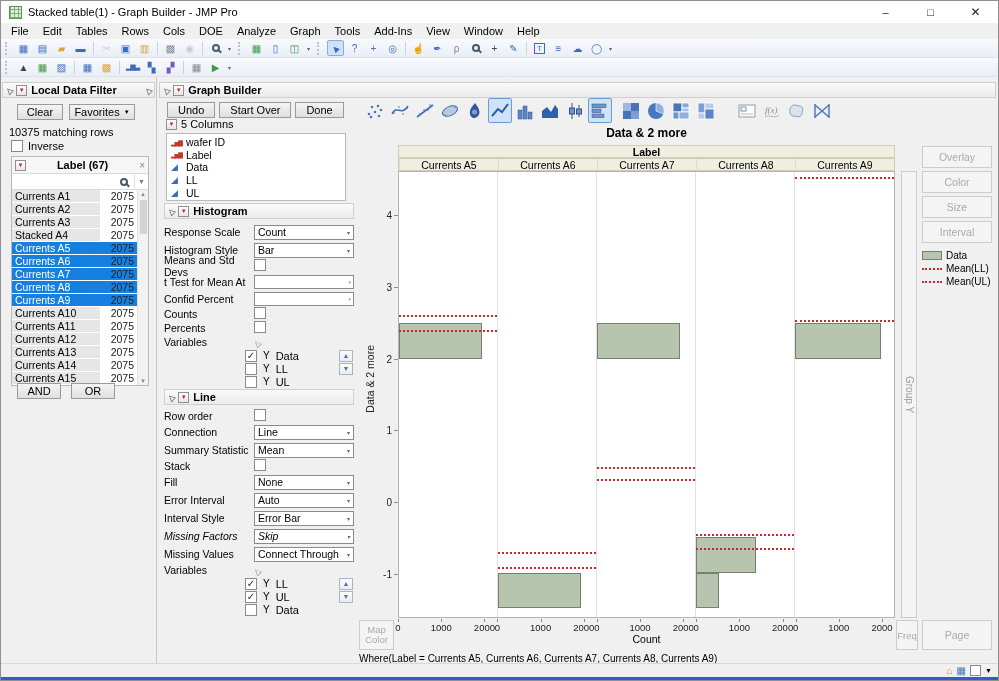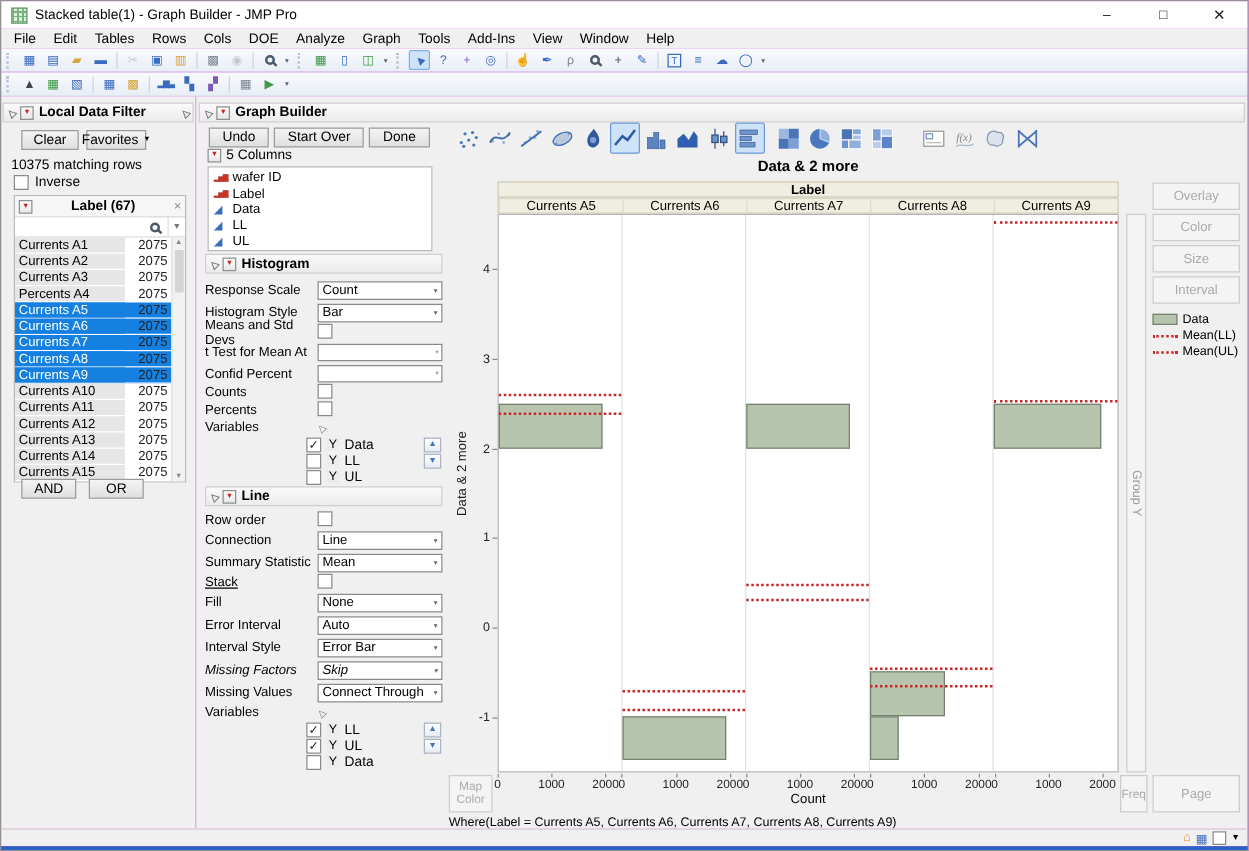--- a/index.html
+++ b/index.html
@@ -288,21 +288,21 @@
 
   <div class="filter-panel">
     <div class="fp-hdr secbar">
       <span class="disc">△</span>
       <span class="rtri">▼</span>
       <span style="flex:1">Local Data Filter</span>
       <span class="disc">△</span>
     </div>
     <div class="fp-btnrow">
       <span class="btn" style="width:46px;height:16px">Clear</span>
-      <span class="btn" style="width:48px;height:16px;gap:4px">
+      <span class="btn" style="width:66px;height:16px;gap:4px">
           <span>Favorites</span>
           <span style="font-size:6px">▼</span>
         </span>
     </div>
     <div class="fp-match">10375 matching rows</div>
     <div class="fp-inverse">
       <span class="chk"></span>
       <span>Inverse</span>
     </div>
     <div class="filter-card">
@@ -328,21 +328,21 @@
           </div>
           <div class="frow">
             <span class="fchip">Currents A2</span>
             <span class="fcount" style="margin-right: 11px;">2075</span>
           </div>
           <div class="frow">
             <span class="fchip">Currents A3</span>
             <span class="fcount" style="margin-right: 11px;">2075</span>
           </div>
           <div class="frow">
-            <span class="fchip">Percents A4</span>
+            <span class="fchip">Stacked A4</span>
             <span class="fcount" style="margin-right: 11px;">2075</span>
           </div>
           <div class="frow sel">
             <span class="fchip">Currents A5</span>
             <span class="fcount" style="margin-right: 11px;">2075</span>
           </div>
           <div class="frow sel">
             <span class="fchip">Currents A6</span>
             <span class="fcount" style="margin-right: 11px;">2075</span>
           </div>
@@ -668,21 +668,21 @@
             <span class="pa">▾</span>
           </div>
         </div>
         <div class="prow" style="height: 18px;">
           <span class="plabel">Summary Statistic</span>
           <div class="pselect">
             <span class="pv">Mean</span>
             <span class="pa">▾</span>
           </div>
         </div>
-        <div class="prow" style="height: 14px; text-decoration: underline;">
+        <div class="prow" style="height: 14px;">
           <span class="plabel">Stack</span>
           <span style="width: 100px; flex: 0 0 auto;"><span class="chk"></span></span>
         </div>
         <div class="prow" style="height: 18px;">
           <span class="plabel">Fill</span>
           <div class="pselect">
             <span class="pv">None</span>
             <span class="pa">▾</span>
           </div>
         </div>

